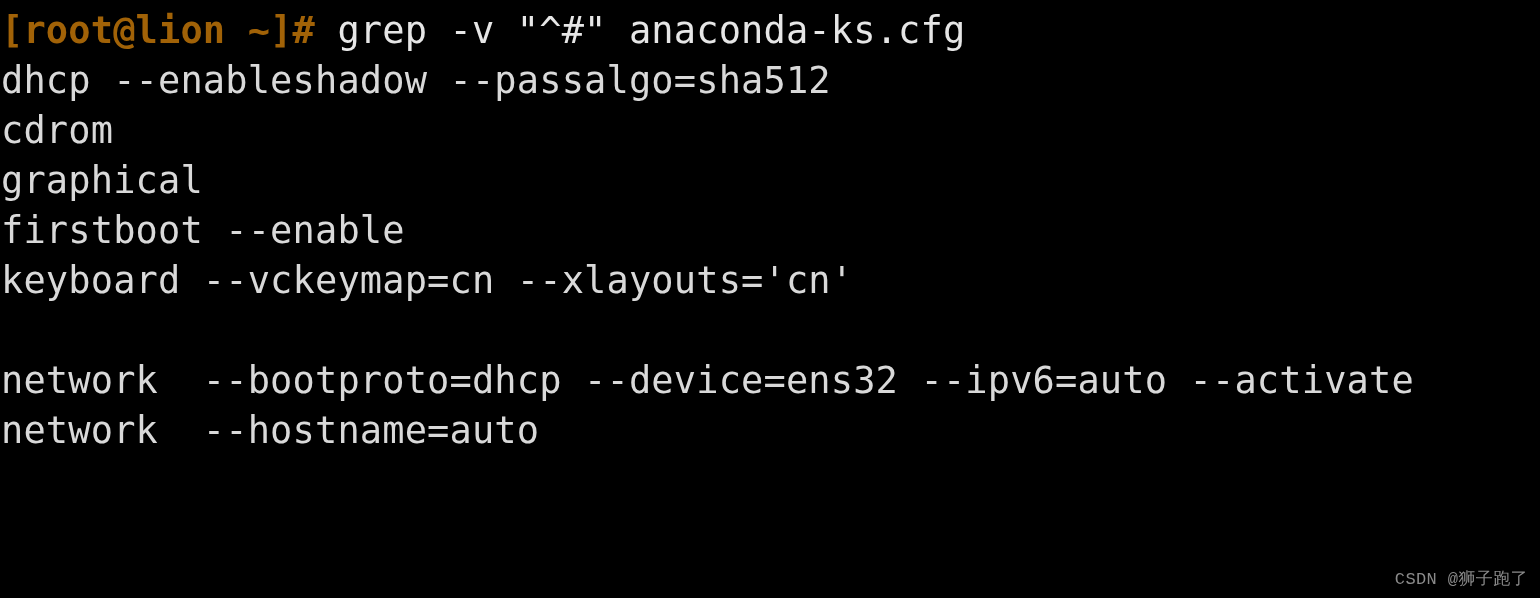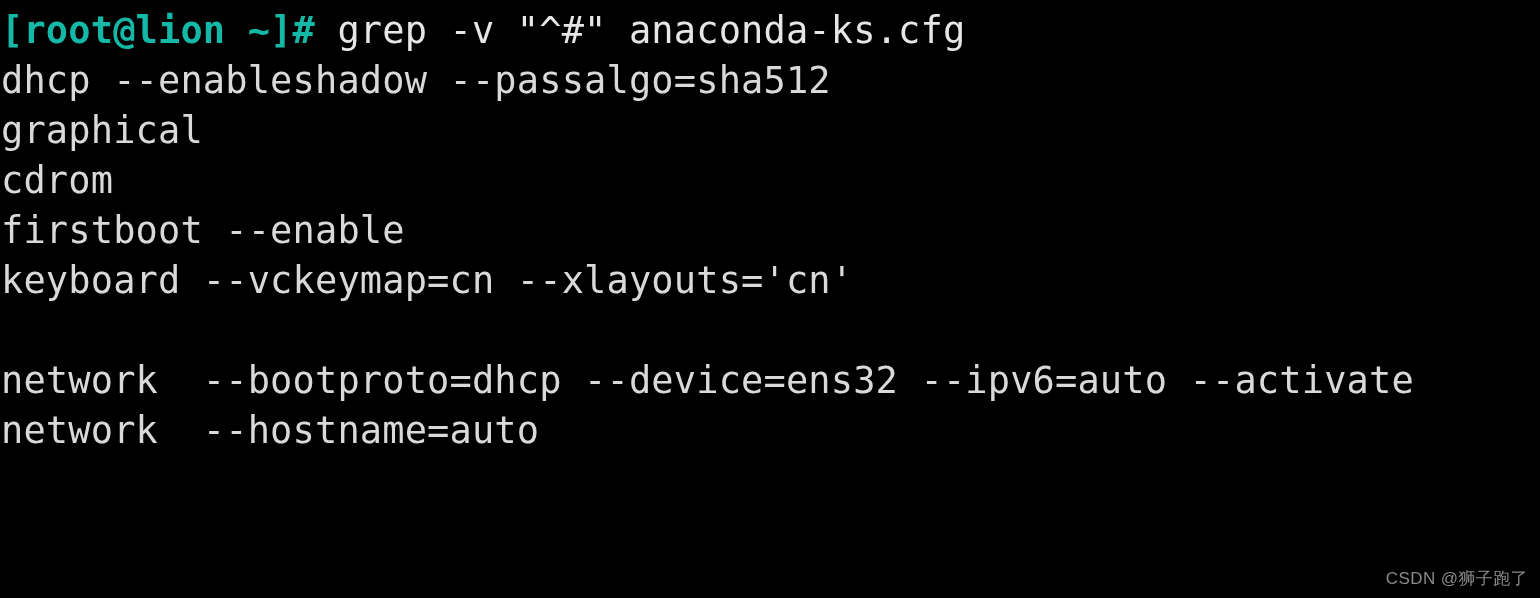--- a/index.html
+++ b/index.html
@@ -36,51 +36,51 @@
 
   .term-line.blank {
     color: transparent;
   }
 
   
   .prompt-line {
     white-space: pre;
   }
   .prompt-seg {
-    color: #14b8a6;
+    color: #a16207;
     font-weight: bold;
     margin-top: 24px;
   }
   .cmd-seg {
     color: #e6e6e6;
     font-weight: 400;
   }
 
   #watermark {
     position: absolute;
     right: 12px;
     bottom: 8px;
-    font-family: Liberation Sans, sans-serif;
+    font-family: Liberation Mono, monospace;
     font-size: 17px;
     color: #8a8a8a;
     letter-spacing: 0.4px;
     white-space: pre;
     user-select: none;
   }
 </style>
 </head>
 <body>
 
 <div id="terminal">
 
   <div class="term-line prompt-line"><span class="prompt-seg">[root@lion ~]# </span><span class="cmd-seg">grep -v "^#" anaconda-ks.cfg</span></div>
 
   <div class="term-line">dhcp --enableshadow --passalgo=sha512</div>
+  <div class="term-line">cdrom</div>
   <div class="term-line">graphical</div>
-  <div class="term-line">cdrom</div>
   <div class="term-line">firstboot --enable</div>
   <div class="term-line">keyboard --vckeymap=cn --xlayouts='cn'</div>
   <div class="term-line blank"></div>
   <div class="term-line">network  --bootproto=dhcp --device=ens32 --ipv6=auto --activate</div>
   <div class="term-line">network  --hostname=auto</div>
 
   <div id="watermark">CSDN @狮子跑了</div>
 </div>
 
 </body></html>

